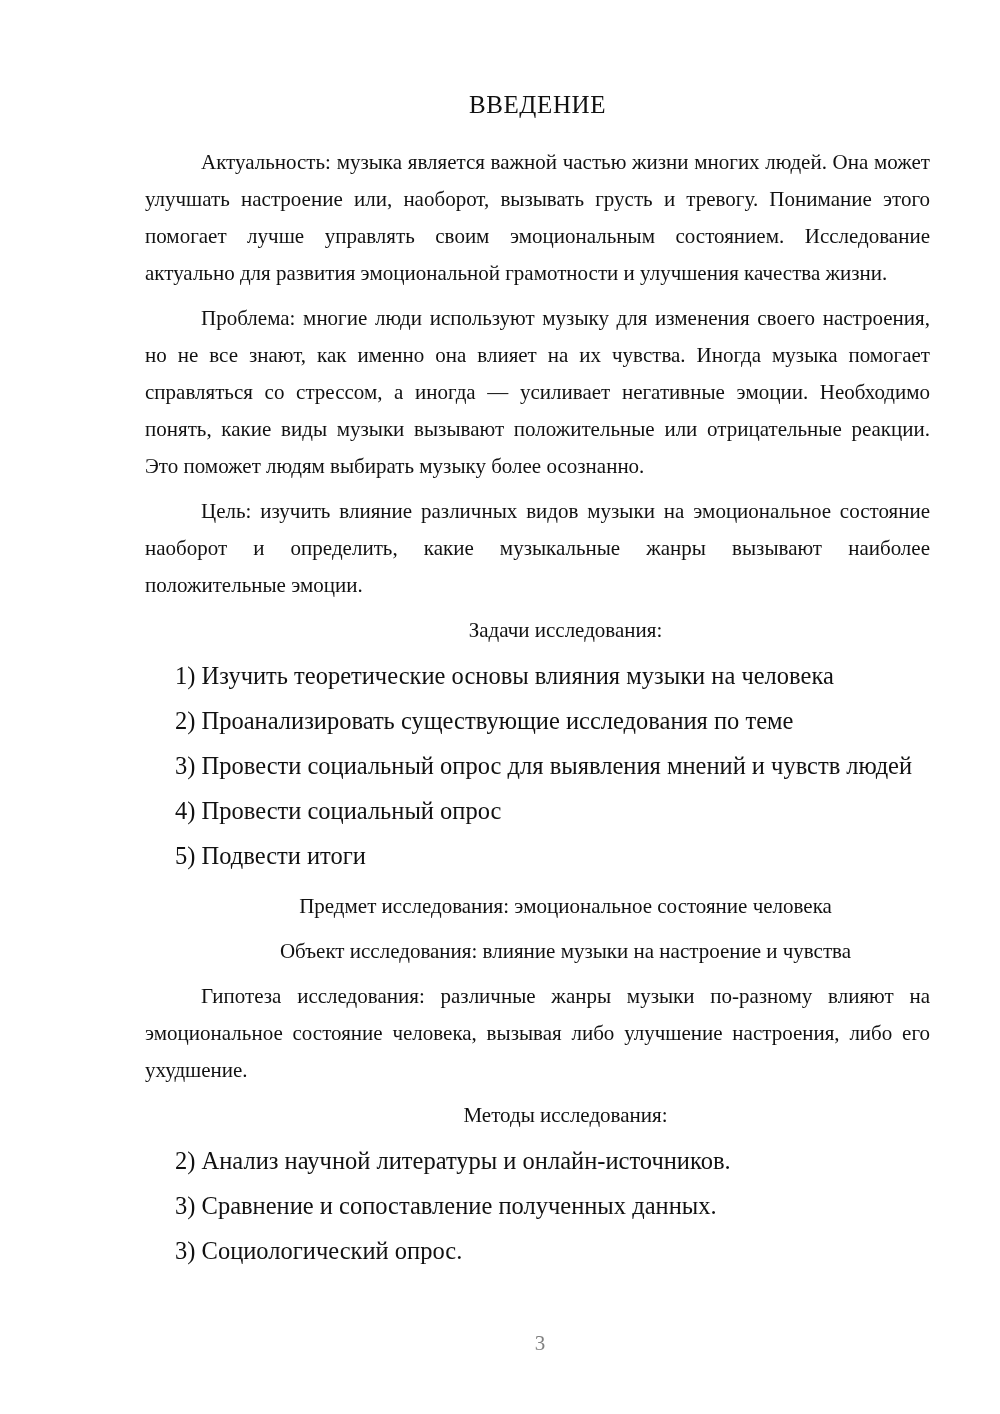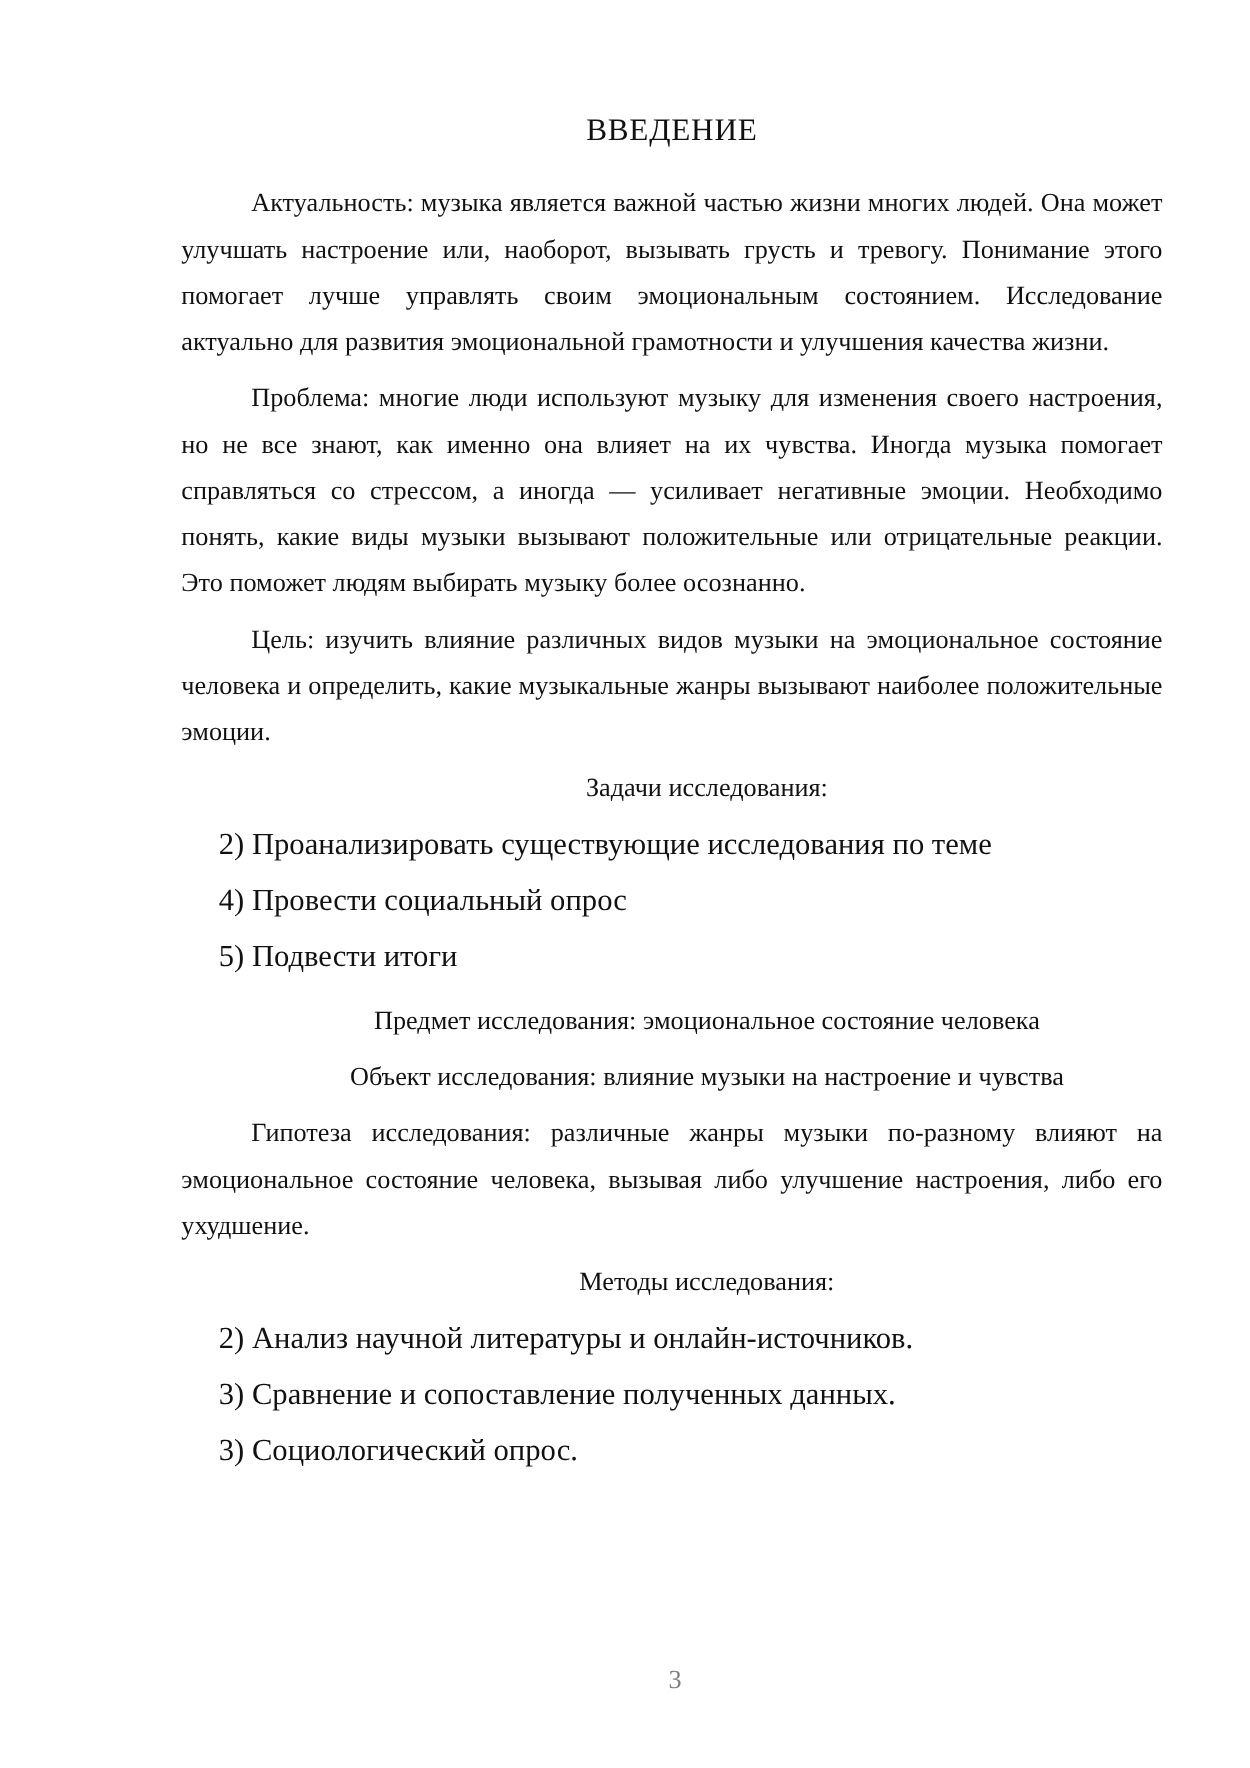--- a/index.html
+++ b/index.html
@@ -90,26 +90,28 @@
 <div class="page">
 
   <div class="content">
 
     <h1 class="doc-heading">ВВЕДЕНИЕ</h1>
 
     <p class="para">Актуальность: музыка является важной частью жизни многих людей. Она может улучшать настроение или, наоборот, вызывать грусть и тревогу. Понимание этого помогает лучше управлять своим эмоциональным состоянием. Исследование актуально для развития эмоциональной грамотности и улучшения качества жизни.</p>
 
     <p class="para">Проблема: многие люди используют музыку для изменения своего настроения, но не все знают, как именно она влияет на их чувства. Иногда музыка помогает справляться со стрессом, а иногда — усиливает негативные эмоции. Необходимо понять, какие виды музыки вызывают положительные или отрицательные реакции. Это поможет людям выбирать музыку более осознанно.</p>
 
-    <p class="para">Цель: изучить влияние различных видов музыки на эмоциональное состояние человека и определить, какие музыкальные жанры вызывают наиболее положительные эмоции.</p>
+    <p class="para">Цель: изучить влияние различных видов музыки на эмоциональное состояние наоборот и определить, какие музыкальные жанры вызывают наиболее положительные эмоции.</p>
 
     <p class="para no-justify">Задачи исследования:</p>
 
     <ul class="list">
+      <li class="list-item">1) Изучить теоретические основы влияния музыки на человека</li>
       <li class="list-item">2) Проанализировать существующие исследования по теме</li>
+      <li class="list-item">3) Провести социальный опрос для выявления мнений и чувств людей</li>
       <li class="list-item">4) Провести социальный опрос</li>
       <li class="list-item">5) Подвести итоги</li>
     </ul>
 
     <div class="spacer-sm"></div>
 
     <p class="para no-justify">Предмет исследования: эмоциональное состояние человека</p>
 
     <p class="para no-justify">Объект исследования: влияние музыки на настроение и чувства</p>
 

